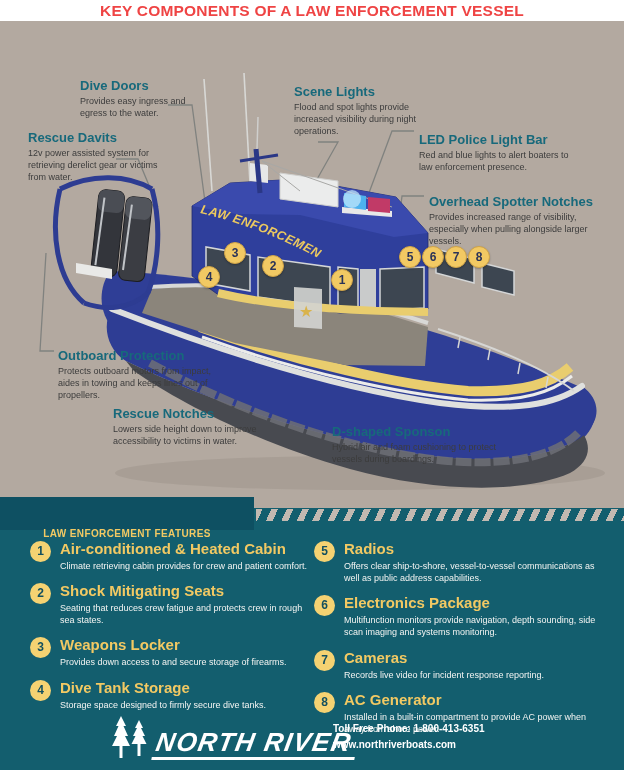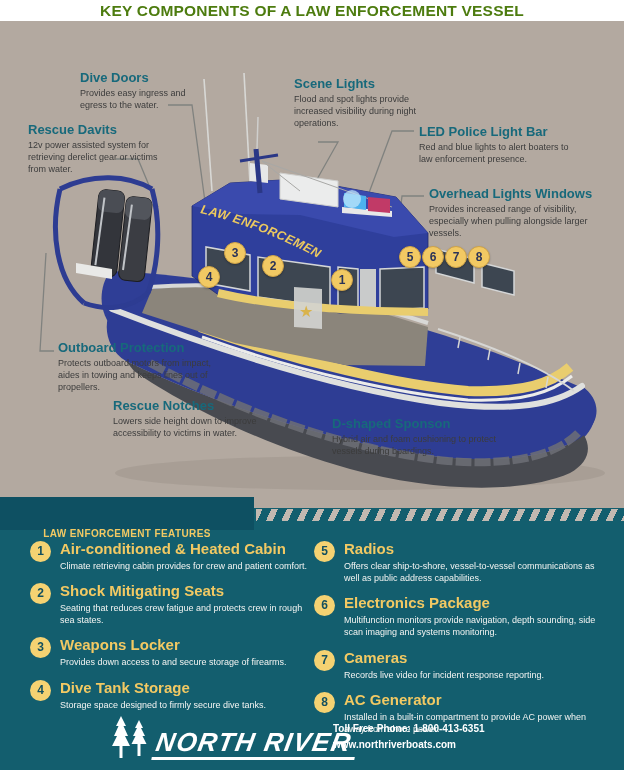--- a/index.html
+++ b/index.html
@@ -6,28 +6,28 @@
   body{
     width:624px;height:770px;position:relative;overflow:hidden;
     font-family:"Liberation Sans",sans-serif;background:#ffffff;
   }
   
   .title-bar{
     position:absolute;left:0;top:0;width:624px;height:21px;background:#ffffff;
     display:flex;align-items:center;justify-content:center;
   }
   .title-bar h1{
-    margin:0;font-size:15.5px;font-weight:800;color:#4d7c0f;letter-spacing:.2px;white-space:nowrap;
+    margin:0;font-size:15.5px;font-weight:800;color:#ef4444;letter-spacing:.2px;white-space:nowrap;
   }
   
   .diagram{
     position:absolute;left:0;top:21px;width:624px;height:487px;background:#b3a9a0;
   }
   .diagram svg{position:absolute;left:0;top:0;}
-  .callout{position:absolute;}
+  .callout{position:absolute;margin-top:8px;}
   .callout .c-title{
     font-size:13px;font-weight:700;color:#17697b;line-height:1.1;margin-bottom:3px;
   }
   .callout .c-desc{
     font-size:9px;color:#3c3c3c;line-height:1.3;font-weight:500;
   }
   .mk{
     position:absolute;width:22px;height:22px;border-radius:50%;
     background:#f2c963;border:1px solid #cfa348;box-sizing:border-box;
     color:#2a3358;font-size:12px;font-weight:800;line-height:20px;text-align:center;
@@ -197,21 +197,21 @@
   </div>
   <div class="callout" style="left:294px;top:56px;width:140px;">
     <div class="c-title">Scene Lights</div>
     <div class="c-desc">Flood and spot lights provide increased visibility during night operations.</div>
   </div>
   <div class="callout" style="left:419px;top:104px;width:150px;">
     <div class="c-title">LED Police Light Bar</div>
     <div class="c-desc">Red and blue lights to alert boaters to law enforcement presence.</div>
   </div>
   <div class="callout" style="left:429px;top:166px;width:185px;">
-    <div class="c-title">Overhead Lights Windows</div>
+    <div class="c-title">Overhead Spotter Notches</div>
     <div class="c-desc">Provides increased range of visibility, especially when pulling alongside larger vessels.</div>
   </div>
   <div class="callout" style="left:58px;top:320px;width:170px;">
     <div class="c-title">Outboard Protection</div>
     <div class="c-desc">Protects outboard motors from impact, aides in towing and keeps lines out of propellers.</div>
   </div>
   <div class="callout" style="left:332px;top:396px;width:185px;">
     <div class="c-title">D-shaped Sponson</div>
     <div class="c-desc">Hybrid air and foam cushioning to protect vessels during boardings.</div>
   </div>

